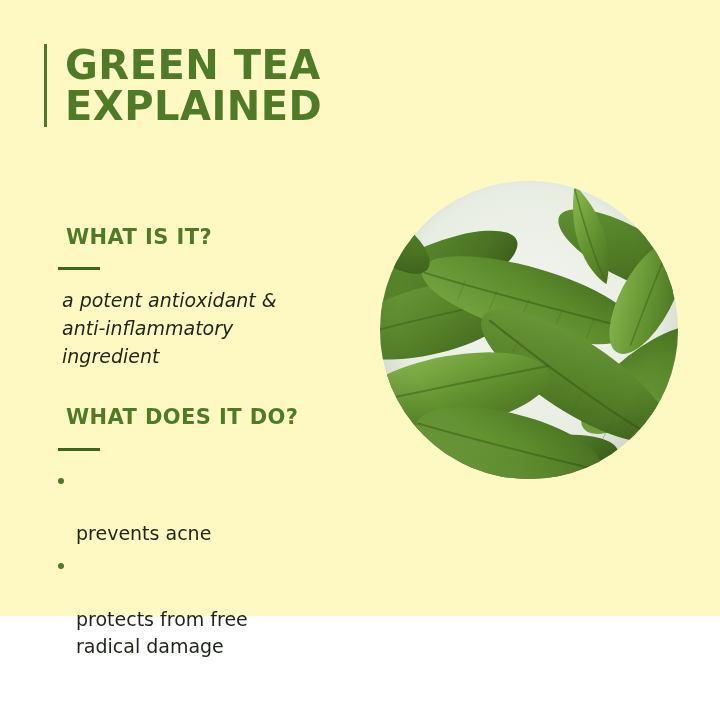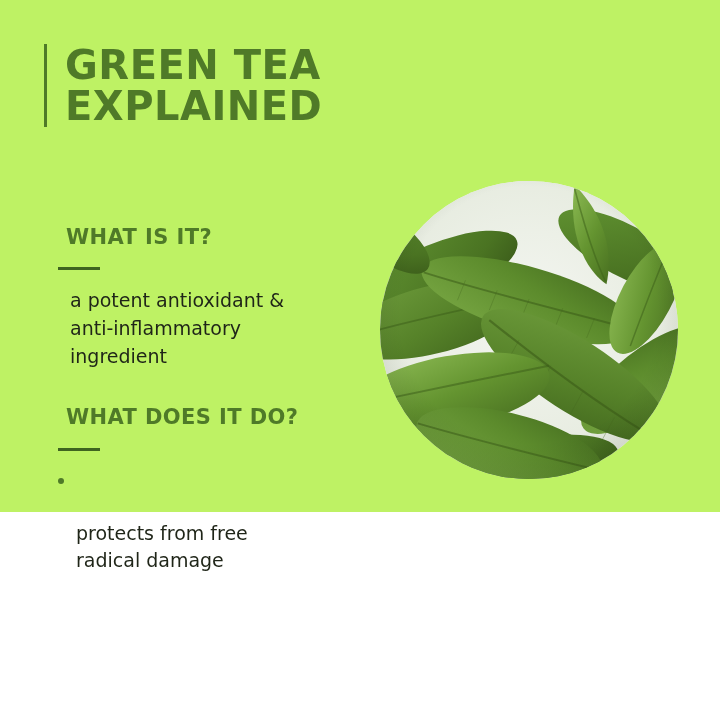--- a/index.html
+++ b/index.html
@@ -9,22 +9,22 @@
   body {
     width: 720px;
     height: 720px;
     overflow: hidden;
     font-family: "DejaVu Sans", sans-serif;
   }
 
   #infographic {
     position: relative;
     width: 720px;
-    height: 512px;
-    background: #bef264;
+    height: 616px;
+    background: #fef9c3;
     box-sizing: border-box;
   }
 
   
   .title-block {
     position: absolute;
     left: 44px;
     top: 44px;
     display: flex;
     align-items: stretch;
@@ -77,21 +77,22 @@
     margin: 18px 0 16px 0;
     border: 0;
   }
 
   .body-text {
     color: #1f2518;
     font-family: "DejaVu Sans", sans-serif;
     font-size: 19px;
     line-height: 1.48;
     white-space: pre-line;
-    margin: 12px;
+    margin: 4px;
+    font-style: italic;
   }
 
   .bullet-list {
     list-style: none;
     margin: 0;
     padding: 0;
   }
   .bullet-list li {
     position: relative;
     padding-left: 18px;
@@ -149,20 +150,24 @@
 anti-inflammatory
 ingredient</div>
     </div>
 
     <div class="section">
       <div class="section-heading">WHAT DOES IT DO?</div>
       <hr class="section-divider">
       <ul class="bullet-list">
         <li>
           <span class="bullet-dot"></span>
+          <span>prevents acne</span>
+        </li>
+        <li>
+          <span class="bullet-dot"></span>
           <span>protects from free
 radical damage</span>
         </li>
       </ul>
     </div>
 
   </div>
 
   <div class="photo-circle">
     <svg viewBox="0 0 300 300" preserveAspectRatio="xMidYMid slice">

